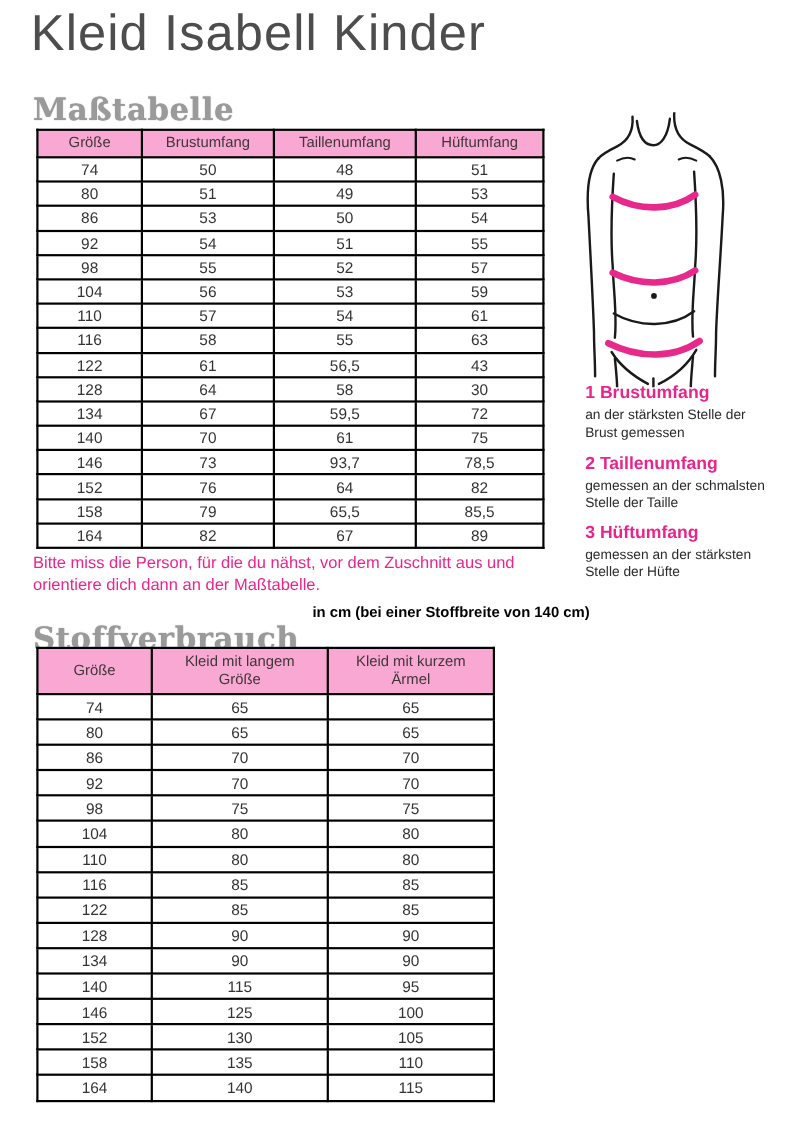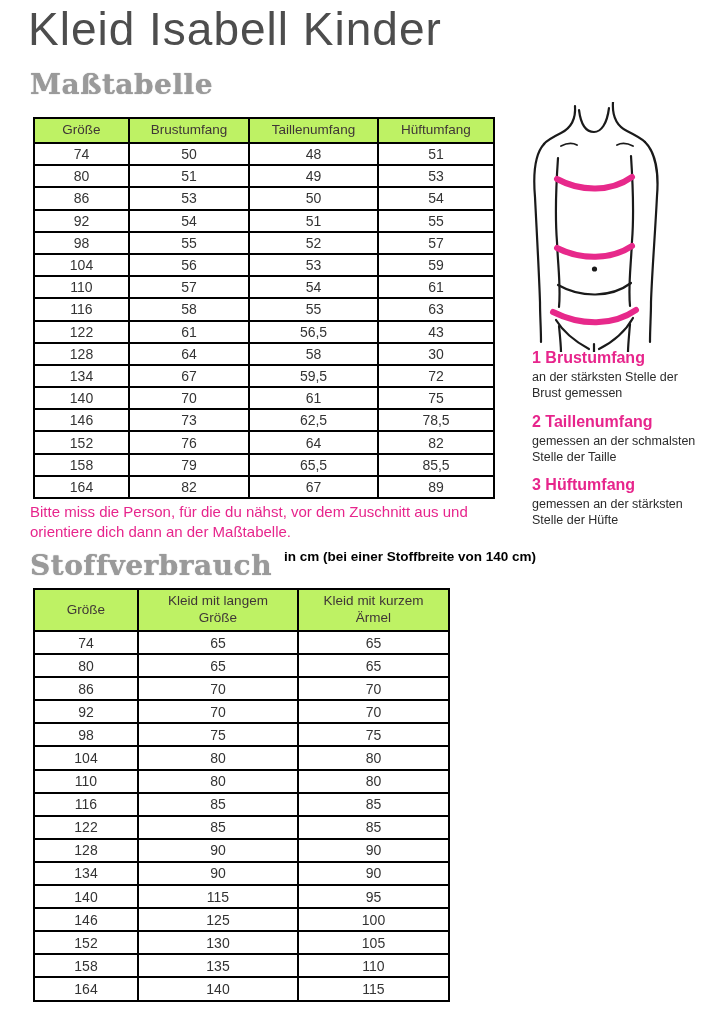--- a/index.html
+++ b/index.html
@@ -6,34 +6,34 @@
   .page{
     position:relative;width:717px;height:1024px;background:#ffffff;overflow:hidden;
     font-family:"Liberation Sans",sans-serif;color:#333;
   }
   .page-title{
     position:absolute;left:28px;top:2px;
     font-size:46px;font-weight:300;color:#4d4d4d;letter-spacing:1px;white-space:nowrap;
   }
   .gray-heading{
     font-family:"DejaVu Serif",serif;font-weight:bold;color:#9a9a9a;
-    text-shadow:0 0 1px #8f8f8f;letter-spacing:0.5px;white-space:nowrap;
+    text-shadow:0 0 1px #8f8f8f;letter-spacing:0.5px;white-space:nowrap;margin-top:15px;
   }
   .h-mass{position:absolute;left:30px;top:68px;font-size:28px;}
   .h-stoff-row{position:absolute;left:30px;top:549px;display:flex;align-items:flex-start;gap:12px;}
   .h-stoff{font-size:28px;}
   .h-stoff-sub{font-size:13.5px;font-weight:bold;color:#000;white-space:nowrap;}
   .h-material{position:absolute;left:477px;top:664px;font-size:28px;}
 
   table.measure{
     position:absolute;border-collapse:collapse;table-layout:fixed;
     text-align:center;background:#fff;
   }
   table.measure th{
-    background:#bef264;color:#3f3636;font-weight:normal;
+    background:#f9a8d4;color:#3f3636;font-weight:normal;
     border:2px solid #000;font-size:13.5px;padding:0;white-space:pre-line;line-height:1.25;
   }
   table.measure td{
     border:2px solid #000;font-size:14px;color:#333;padding:0;
   }
   #table-mass{left:33px;top:117px;width:460px;}
   #table-mass th{height:23px;}
   #table-mass td{height:20.2px;}
   #table-stoff{left:33px;top:588px;width:415px;}
   #table-stoff th{height:40px;}
@@ -149,21 +149,21 @@
         </tr>
         <tr>
           <td>140</td>
           <td>70</td>
           <td>61</td>
           <td>75</td>
         </tr>
         <tr>
           <td>146</td>
           <td>73</td>
-          <td>62,5</td>
+          <td>93,7</td>
           <td>78,5</td>
         </tr>
         <tr>
           <td>152</td>
           <td>76</td>
           <td>64</td>
           <td>82</td>
         </tr>
         <tr>
           <td>158</td>

